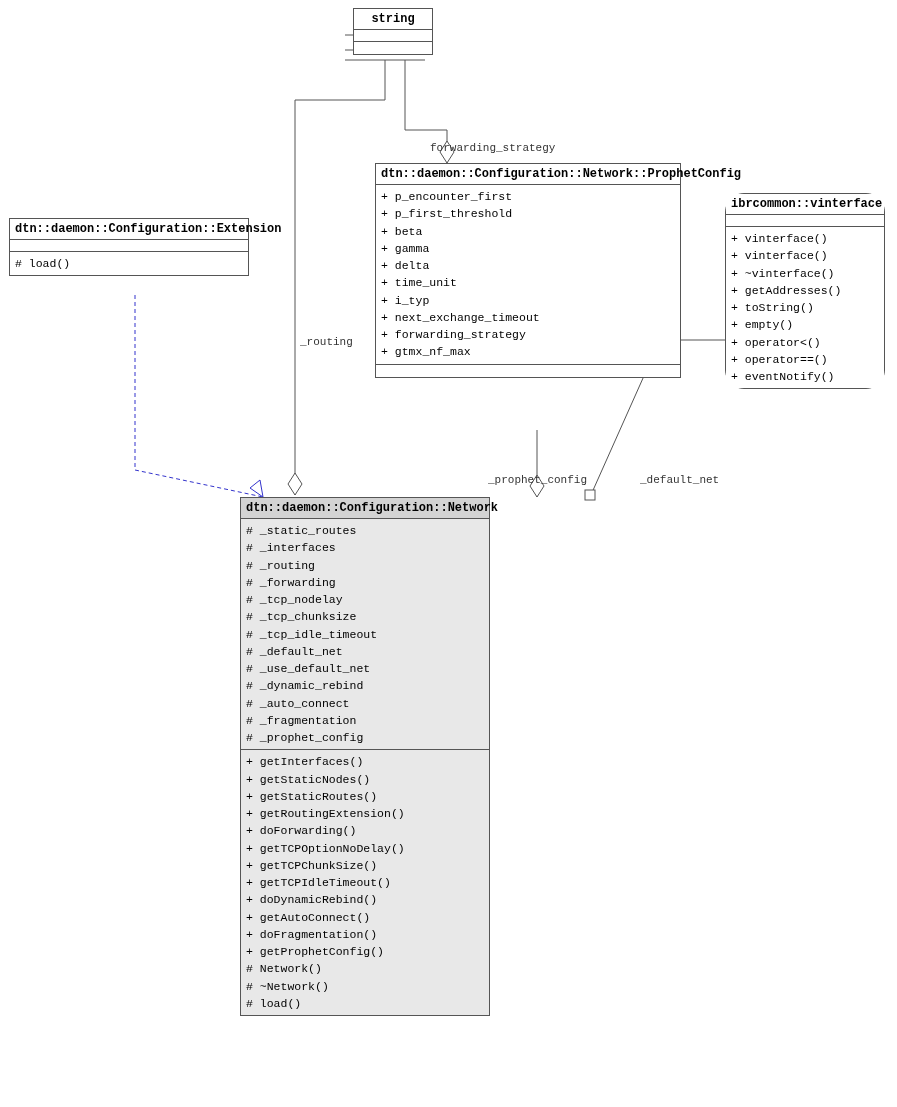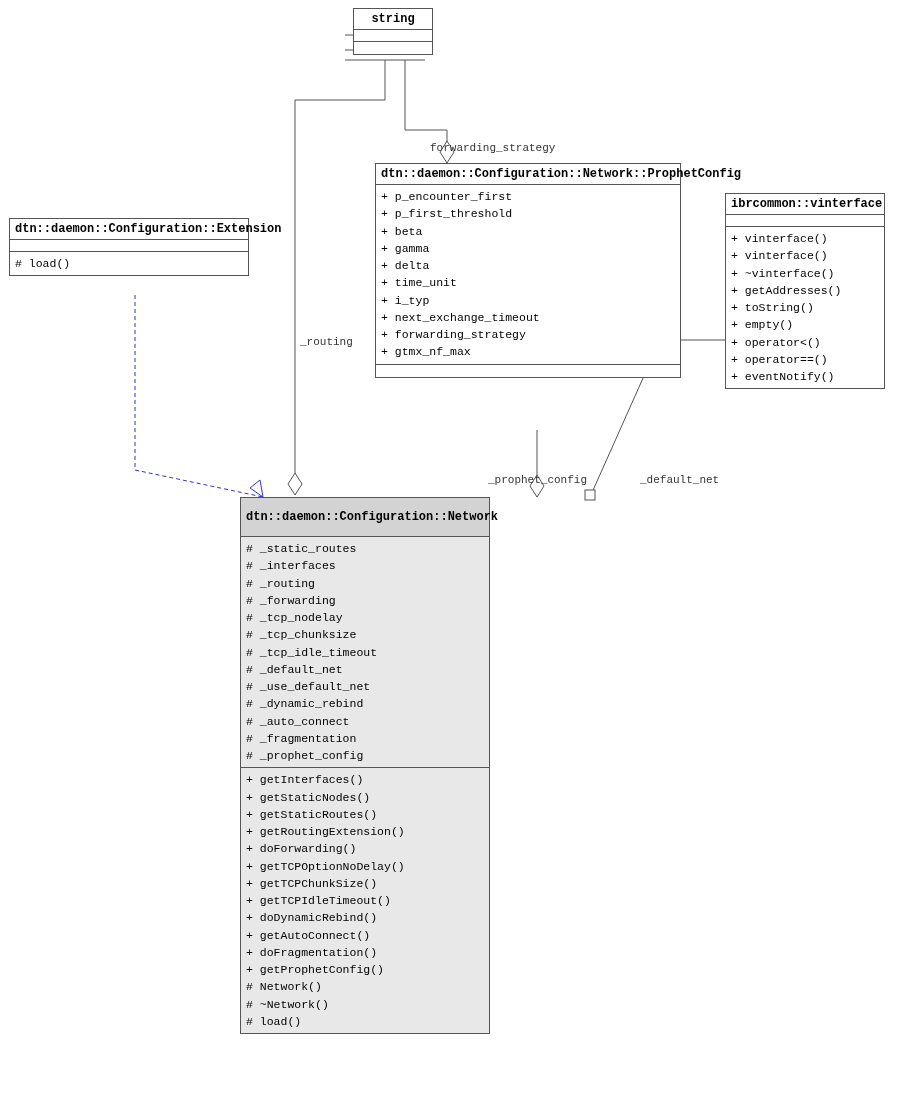--- a/index.html
+++ b/index.html
@@ -23,21 +23,21 @@
       border: 1px solid #555;
     }
     .uml-box-white {
       position: absolute;
       background: #ffffff;
       border: 1px solid #555;
     }
     .uml-header {
       background: #d3d3d3;
       border-bottom: 1px solid #555;
-      padding: 12px 5px;
+      padding: 3px 5px;
       font-weight: bold;
       font-size: 12px;
       text-align: center;
     }
     .uml-header-white {
       background: #ffffff;
       border-bottom: 1px solid #555;
       padding: 3px 5px;
       font-weight: bold;
       font-size: 12px;
@@ -136,21 +136,21 @@
       <span class="uml-line">+ delta</span>
       <span class="uml-line">+ time_unit</span>
       <span class="uml-line">+ i_typ</span>
       <span class="uml-line">+ next_exchange_timeout</span>
       <span class="uml-line">+ forwarding_strategy</span>
       <span class="uml-line">+ gtmx_nf_max</span>
     </div>
     <div style="height:12px; background:#fff;"></div>
   </div>
 
-  <div class="uml-box-white" style="left:725px; top:193px; width:160px;">
+  <div class="uml-box-white" style="left:725px; top:193px; width:160px;border-radius:19px;">
     <div class="uml-header-white">
       <span>ibrcommon::vinterface</span>
     </div>
     <div class="uml-section-white" style="height:12px;"></div>
     <div class="uml-section-last-white">
       <span class="uml-line">+ vinterface()</span>
       <span class="uml-line">+ vinterface()</span>
       <span class="uml-line">+ ~vinterface()</span>
       <span class="uml-line">+ getAddresses()</span>
       <span class="uml-line">+ toString()</span>

